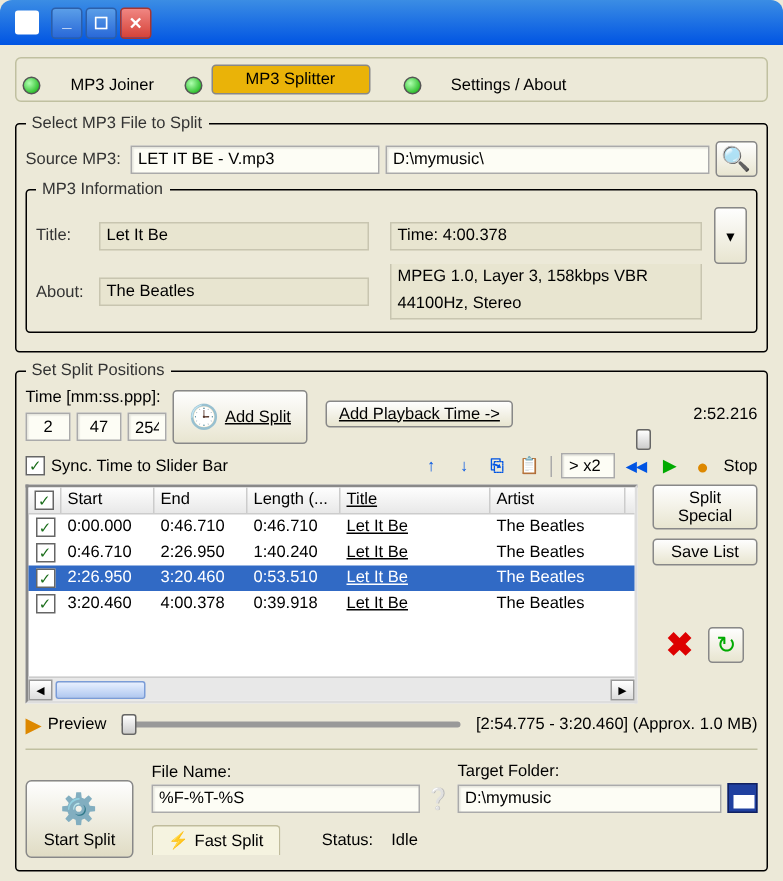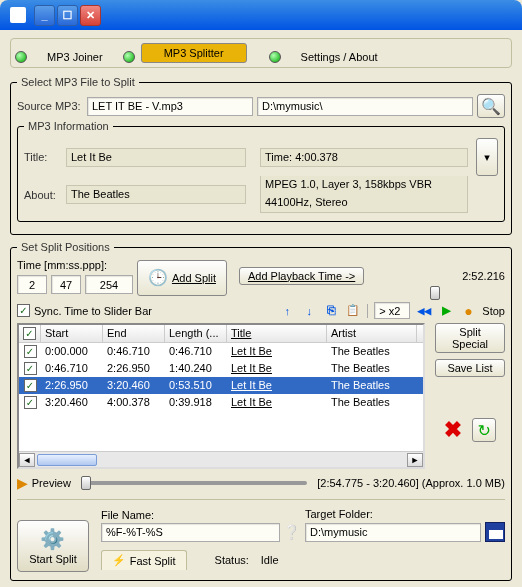--- a/index.html
+++ b/index.html
@@ -102,21 +102,21 @@
 
 <fieldset>
   <legend>Set Split Positions</legend>
 
   <div class="row">
     <div style="display:flex;flex-direction:column;gap:2px">
       <span>Time [mm:ss.ppp]:</span>
       <div class="row">
         <input class="txtfield spininp" value="2" style="">
         <input class="txtfield spininp" value="47" style="">
-        <input class="txtfield spininp" style="width: 48px;" value="254">
+        <input class="txtfield spininp" style="width: 26px;" value="254">
       </div>
     </div>
     <div class="iconbtn" style="height:36px;padding:4px 10px;gap:4px">
       <span style="font-size:16px">🕒</span>
       <span style="text-decoration:underline">Add Split</span>
     </div>
     <div style="flex:1;display:flex;flex-direction:column;gap:4px;margin-left:8px">
       <div class="row">
         <div class="btn" style="text-decoration:underline">Add Playback Time -&gt;</div>
         <div style="flex:1"></div>

